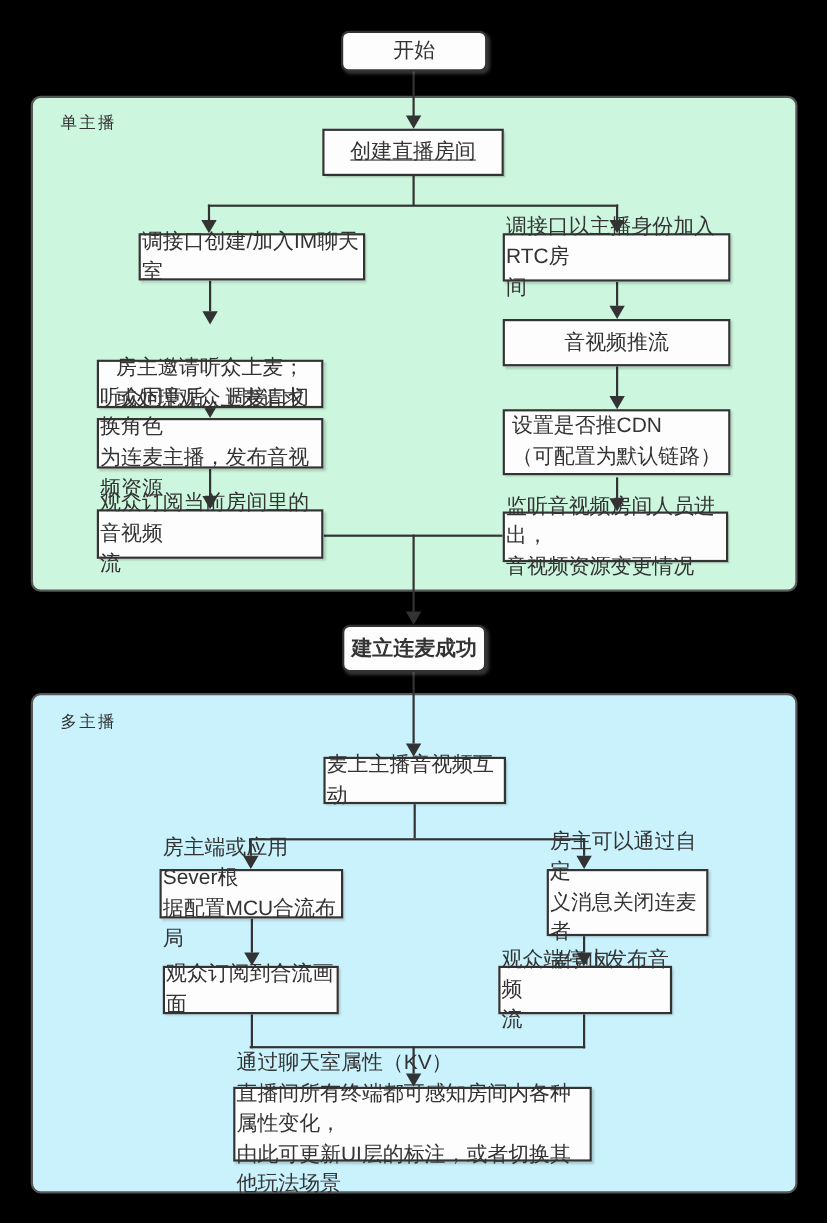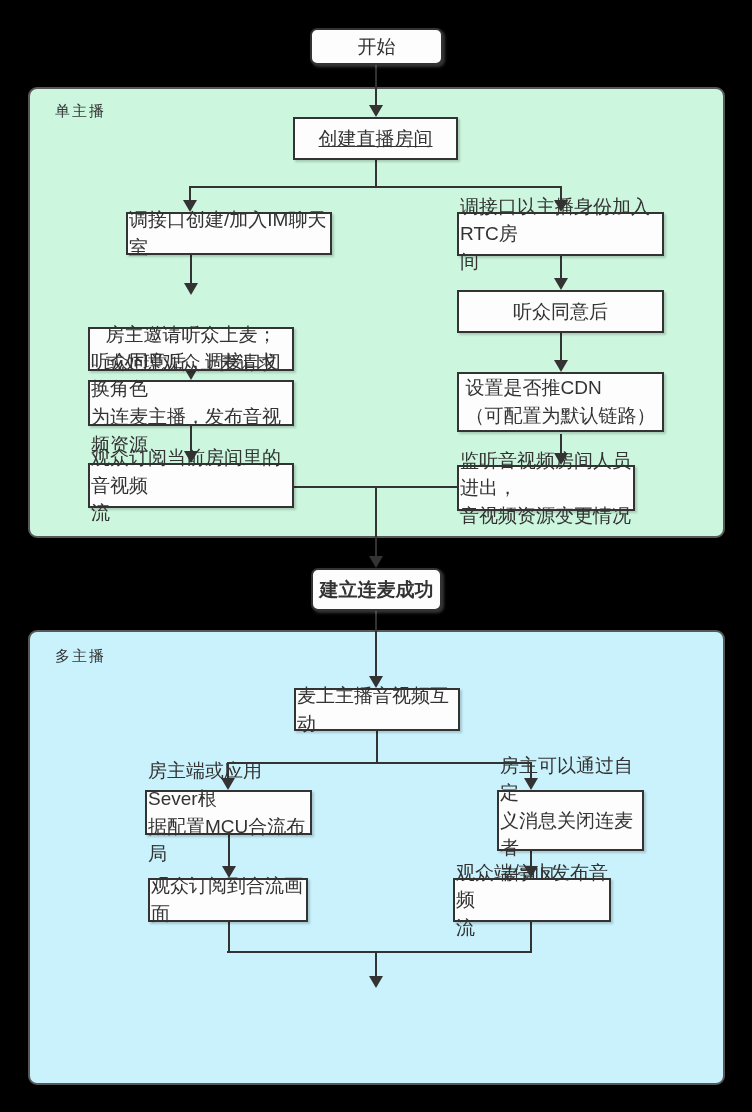--- a/index.html
+++ b/index.html
@@ -90,34 +90,37 @@
   <div class="node" style="left:88px;top:212px;width:206px;height:43px;margin-left:38px;">调接口创建/加入IM聊天室</div>
   <div class="node" style="left:88px;top:295px;width:206px;height:44px;margin-top:32px;">房主邀请听众上麦；
 或处理观众上麦请求</div>
   <div class="node" style="left:88px;top:380px;width:206px;height:46px;">听众同意后，调接口切换角色
 为连麦主播，发布音视频资源</div>
   <div class="node" style="left:88px;top:463px;width:206px;height:45px;">观众订阅当前房间里的音视频
 流</div>
 
   <div class="node" style="left:457px;top:212px;width:207px;height:44px;">调接口以主播身份加入RTC房
 间</div>
-  <div class="node" style="left:457px;top:290px;width:207px;height:43px;">听众同意后</div>
+  <div class="node" style="left:457px;top:290px;width:207px;height:43px;">音视频推流</div>
   <div class="node" style="left:457px;top:372px;width:207px;height:60px;">设置是否推CDN
 （可配置为默认链路）</div>
-  <div class="node" style="left:457px;top:465px;width:178px;height:46px;">监听音视频房间人员进出，
+  <div class="node" style="left:457px;top:465px;width:205px;height:46px;">监听音视频房间人员进出，
 音视频资源变更情况</div>
 
   <div class="node rounded" style="left:311px;top:568px;width:131px;height:43px;font-weight:bold;">建立连麦成功</div>
 
   <div class="node" style="left:294px;top:688px;width:166px;height:43px;">麦上主播音视频互动</div>
 
   <div class="node" style="left:145px;top:790px;width:167px;height:45px;">房主端或应用Sever根
 据配置MCU合流布局</div>
   <div class="node" style="left:148px;top:878px;width:160px;height:44px;">观众订阅到合流画面</div>
 
   <div class="node" style="left:457px;top:790px;width:147px;height:61px;margin-left:40px;">房主可以通过自定
 义消息关闭连麦者
 麦克风</div>
   <div class="node" style="left:453px;top:878px;width:158px;height:44px;">观众端停止发布音频
 流</div>
 
+  <div class="node" style="left:212px;top:988px;width:326px;height:68px;">通过聊天室属性（KV）
+直播间所有终端都可感知房间内各种属性变化，
+由此可更新UI层的标注，或者切换其他玩法场景</div>
 
 </div>
 
 </body></html>

